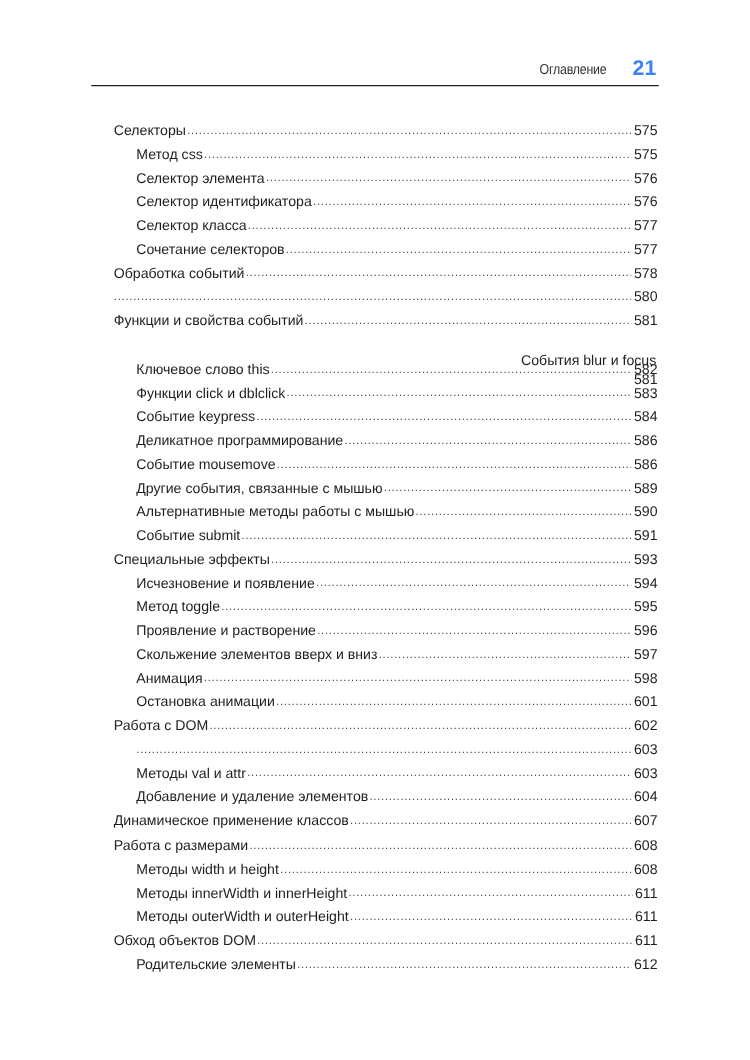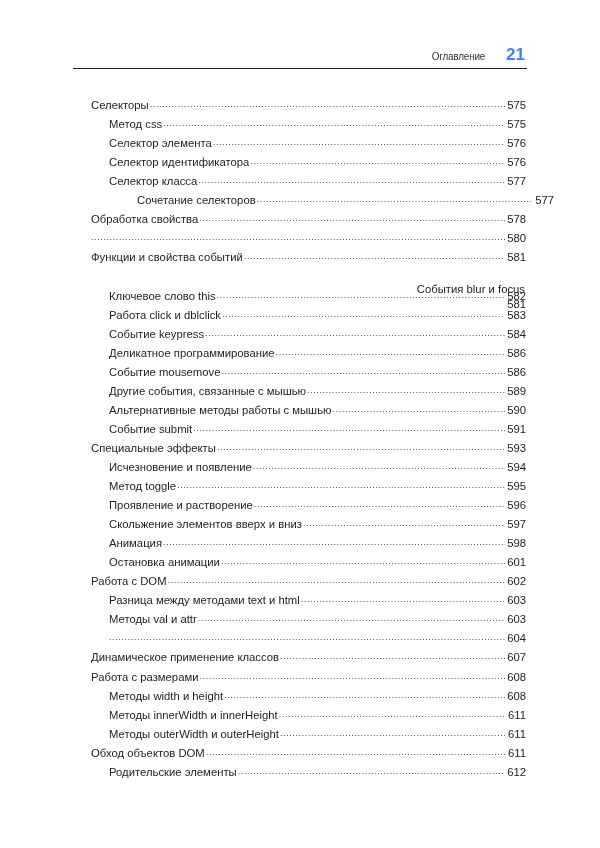--- a/index.html
+++ b/index.html
@@ -48,27 +48,27 @@
     <div class="row l1" style="top: 57.15px;">
       <span class="t">Селектор идентификатора</span>
       <span class="d"></span>
       <span class="p">576</span>
     </div>
     <div class="row l1" style="top: 76.2px;">
       <span class="t">Селектор класса</span>
       <span class="d"></span>
       <span class="p">577</span>
     </div>
-    <div class="row l1" style="top: 95.25px; margin-left: 28px;">
+    <div class="row l1" style="top: 95.25px;">
       <span class="t">Сочетание селекторов</span>
       <span class="d"></span>
       <span class="p">577</span>
     </div>
     <div class="row l0" style="top: 114.3px;">
-      <span class="t">Обработка свойства</span>
+      <span class="t">Обработка событий</span>
       <span class="d"></span>
       <span class="p">578</span>
     </div>
     <div class="row l0" style="top: 133.35px;">
       <span class="d"></span>
       <span class="p">580</span>
     </div>
     <div class="row l0" style="top: 152.4px;">
       <span class="t">Функции и свойства событий</span>
       <span class="d"></span>
@@ -78,21 +78,21 @@
       <span class="t">События blur и focus</span>
       <span class="d"></span>
       <span class="p">581</span>
     </div>
     <div class="row l1" style="top: 190.5px;">
       <span class="t">Ключевое слово this</span>
       <span class="d"></span>
       <span class="p">582</span>
     </div>
     <div class="row l1" style="top: 209.55px;">
-      <span class="t">Работа click и dblclick</span>
+      <span class="t">Функции click и dblclick</span>
       <span class="d"></span>
       <span class="p">583</span>
     </div>
     <div class="row l1" style="top: 228.6px;">
       <span class="t">Событие keypress</span>
       <span class="d"></span>
       <span class="p">584</span>
     </div>
     <div class="row l1" style="top: 247.65px;">
       <span class="t">Деликатное программирование</span>
@@ -153,30 +153,30 @@
       <span class="t">Остановка анимации</span>
       <span class="d"></span>
       <span class="p">601</span>
     </div>
     <div class="row l0" style="top: 476.25px;">
       <span class="t">Работа с DOM</span>
       <span class="d"></span>
       <span class="p">602</span>
     </div>
     <div class="row l1" style="top: 495.3px;">
-      <span class="t">Разница между методами text и html</span>
       <span class="d"></span>
       <span class="p">603</span>
     </div>
     <div class="row l1" style="top: 514.35px;">
       <span class="t">Методы val и attr</span>
       <span class="d"></span>
       <span class="p">603</span>
     </div>
     <div class="row l1" style="top: 533.4px;">
+      <span class="t">Добавление и удаление элементов</span>
       <span class="d"></span>
       <span class="p">604</span>
     </div>
     <div class="row l0" style="top: 552.45px;">
       <span class="t">Динамическое применение классов</span>
       <span class="d"></span>
       <span class="p">607</span>
     </div>
     <div class="row l0" style="top: 571.5px;">
       <span class="t">Работа с размерами</span>

